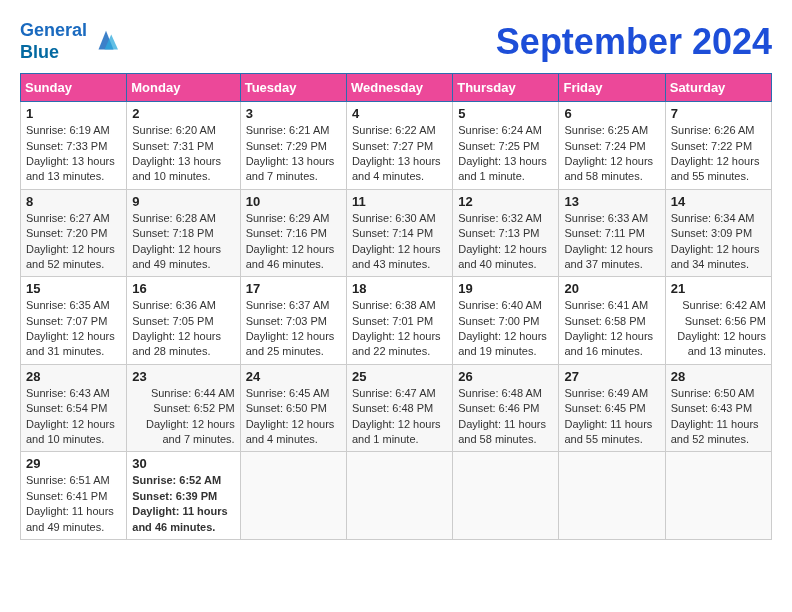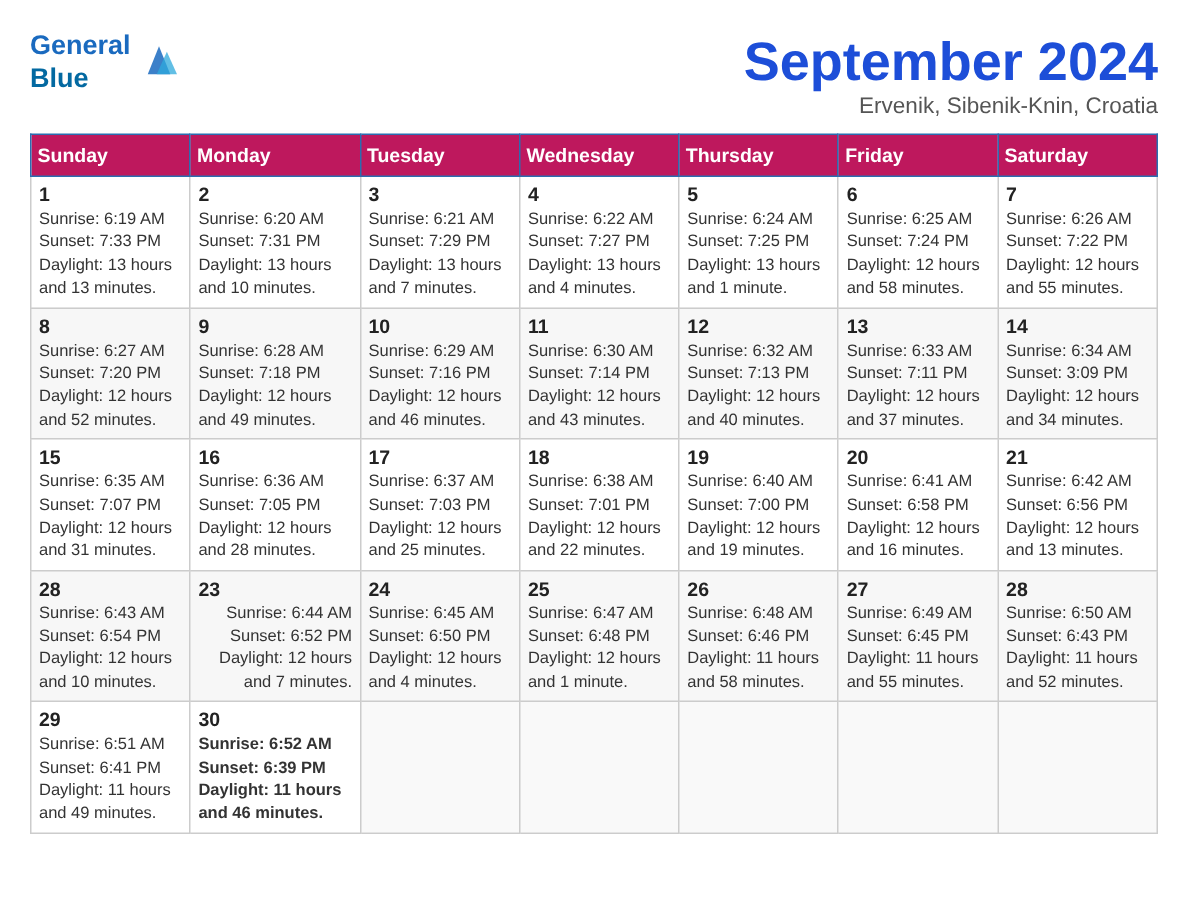--- a/index.html
+++ b/index.html
@@ -6,21 +6,21 @@
     body {
       font-family: Arial, sans-serif;
       background: #fff;
       width: 792px;
       min-height: 612px;
       padding: 20px;
     }
     .header-section {
       display: flex;
       justify-content: space-between;
-      align-items: flex-start;
+      align-items: flex-end;
       margin-bottom: 10px;
     }
     .logo {
       display: flex;
       align-items: center;
     }
     .logo-text {
       font-size: 18px;
       font-weight: bold;
       color: #333;
@@ -45,21 +45,21 @@
     .subtitle {
       font-size: 15px;
       color: #555;
     }
     table {
       width: 100%;
       border-collapse: collapse;
       font-size: 11px;
     }
     thead tr {
-      background-color: #be185d;
+      background-color: #ec4899;
       color: white;
     }
     thead th {
       padding: 6px 4px;
       font-size: 13px;
       font-weight: bold;
       text-align: left;
       border: 1px solid #2b6cb0;
     }
     tbody tr {
@@ -101,21 +101,20 @@
         <span style="color:#0369a1;">Blue</span>
       </div>
     </div>
     <svg class="logo-icon" viewBox="0 0 40 40">
       <polygon points="10,30 20,5 30,30" fill="#1a6abf" opacity="0.85"></polygon>
       <polygon points="18,30 27,10 36,30" fill="#2eaadc" opacity="0.75"></polygon>
     </svg>
   </div>
   <div class="title-block">
     <div class="month-title">September 2024</div>
-    <div class="subtitle">Ervenik, Sibenik-Knin, Croatia</div>
   </div>
 </div>
 
 <table>
   <thead>
     <tr>
     <th>Sunday</th>
         <th>Monday</th>
         <th>Tuesday</th>
         <th>Wednesday</th>
@@ -265,21 +264,21 @@
         </td>
         <td>
           <span class="day-number">20</span>
           <div class="day-info" style="white-space: pre-line;">Sunrise: 6:41 AM
 Sunset: 6:58 PM
 Daylight: 12 hours
 and 16 minutes.</div>
         </td>
         <td>
           <span class="day-number">21</span>
-          <div class="day-info" style="white-space: pre-line;">Sunrise: 6:42 AM
+          <div class="day-info" style="white-space: pre-line; text-align: right;">Sunrise: 6:42 AM
 Sunset: 6:56 PM
 Daylight: 12 hours
 and 13 minutes.</div>
         </td>
       </tr>
       <tr>
         <td>
           <span class="day-number">28</span>
           <div class="day-info" style="white-space: pre-line;">Sunrise: 6:43 AM
 Sunset: 6:54 PM

